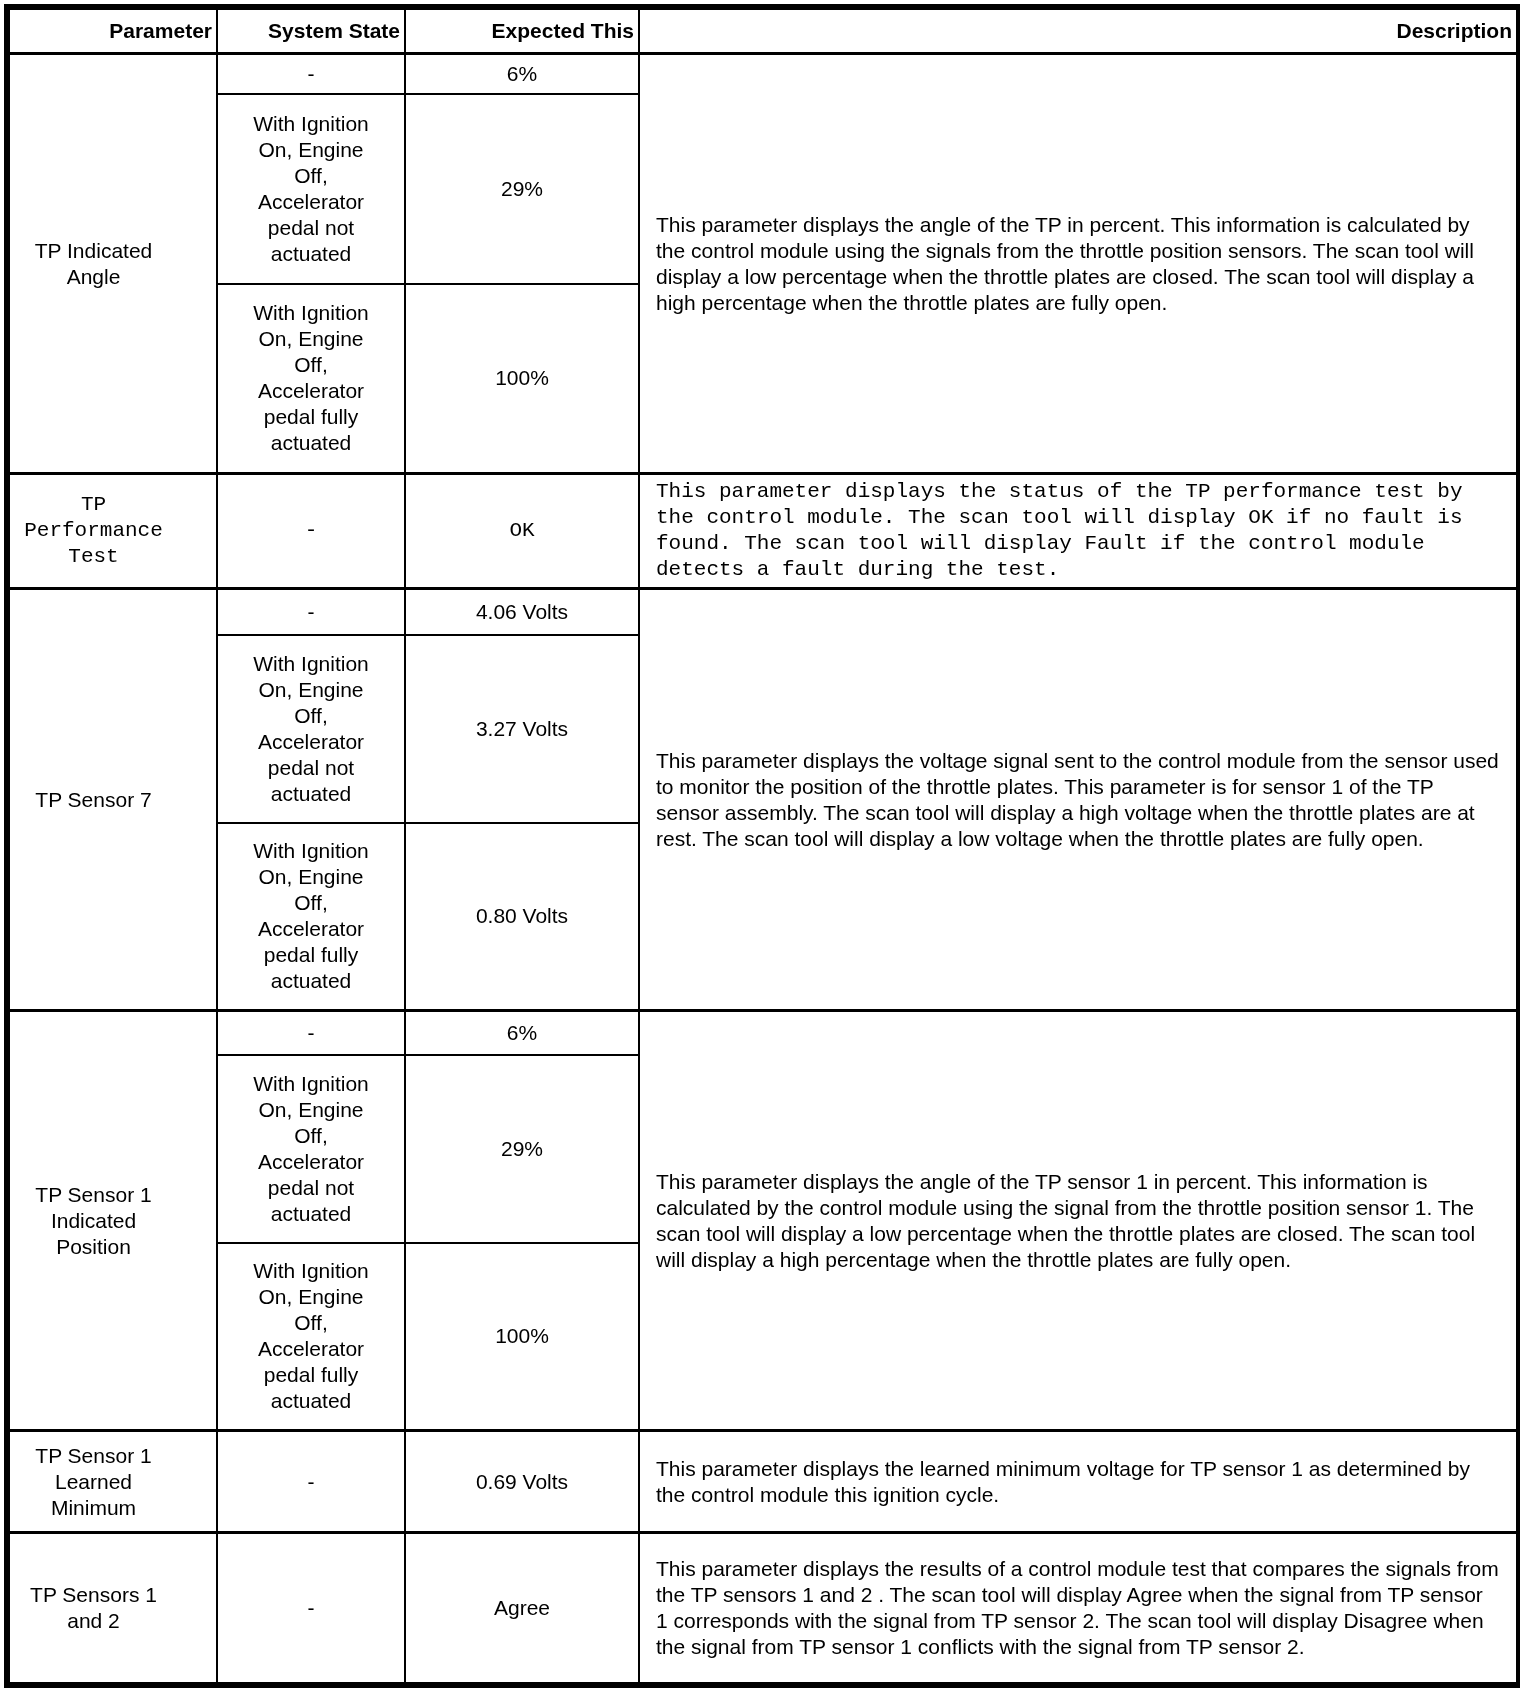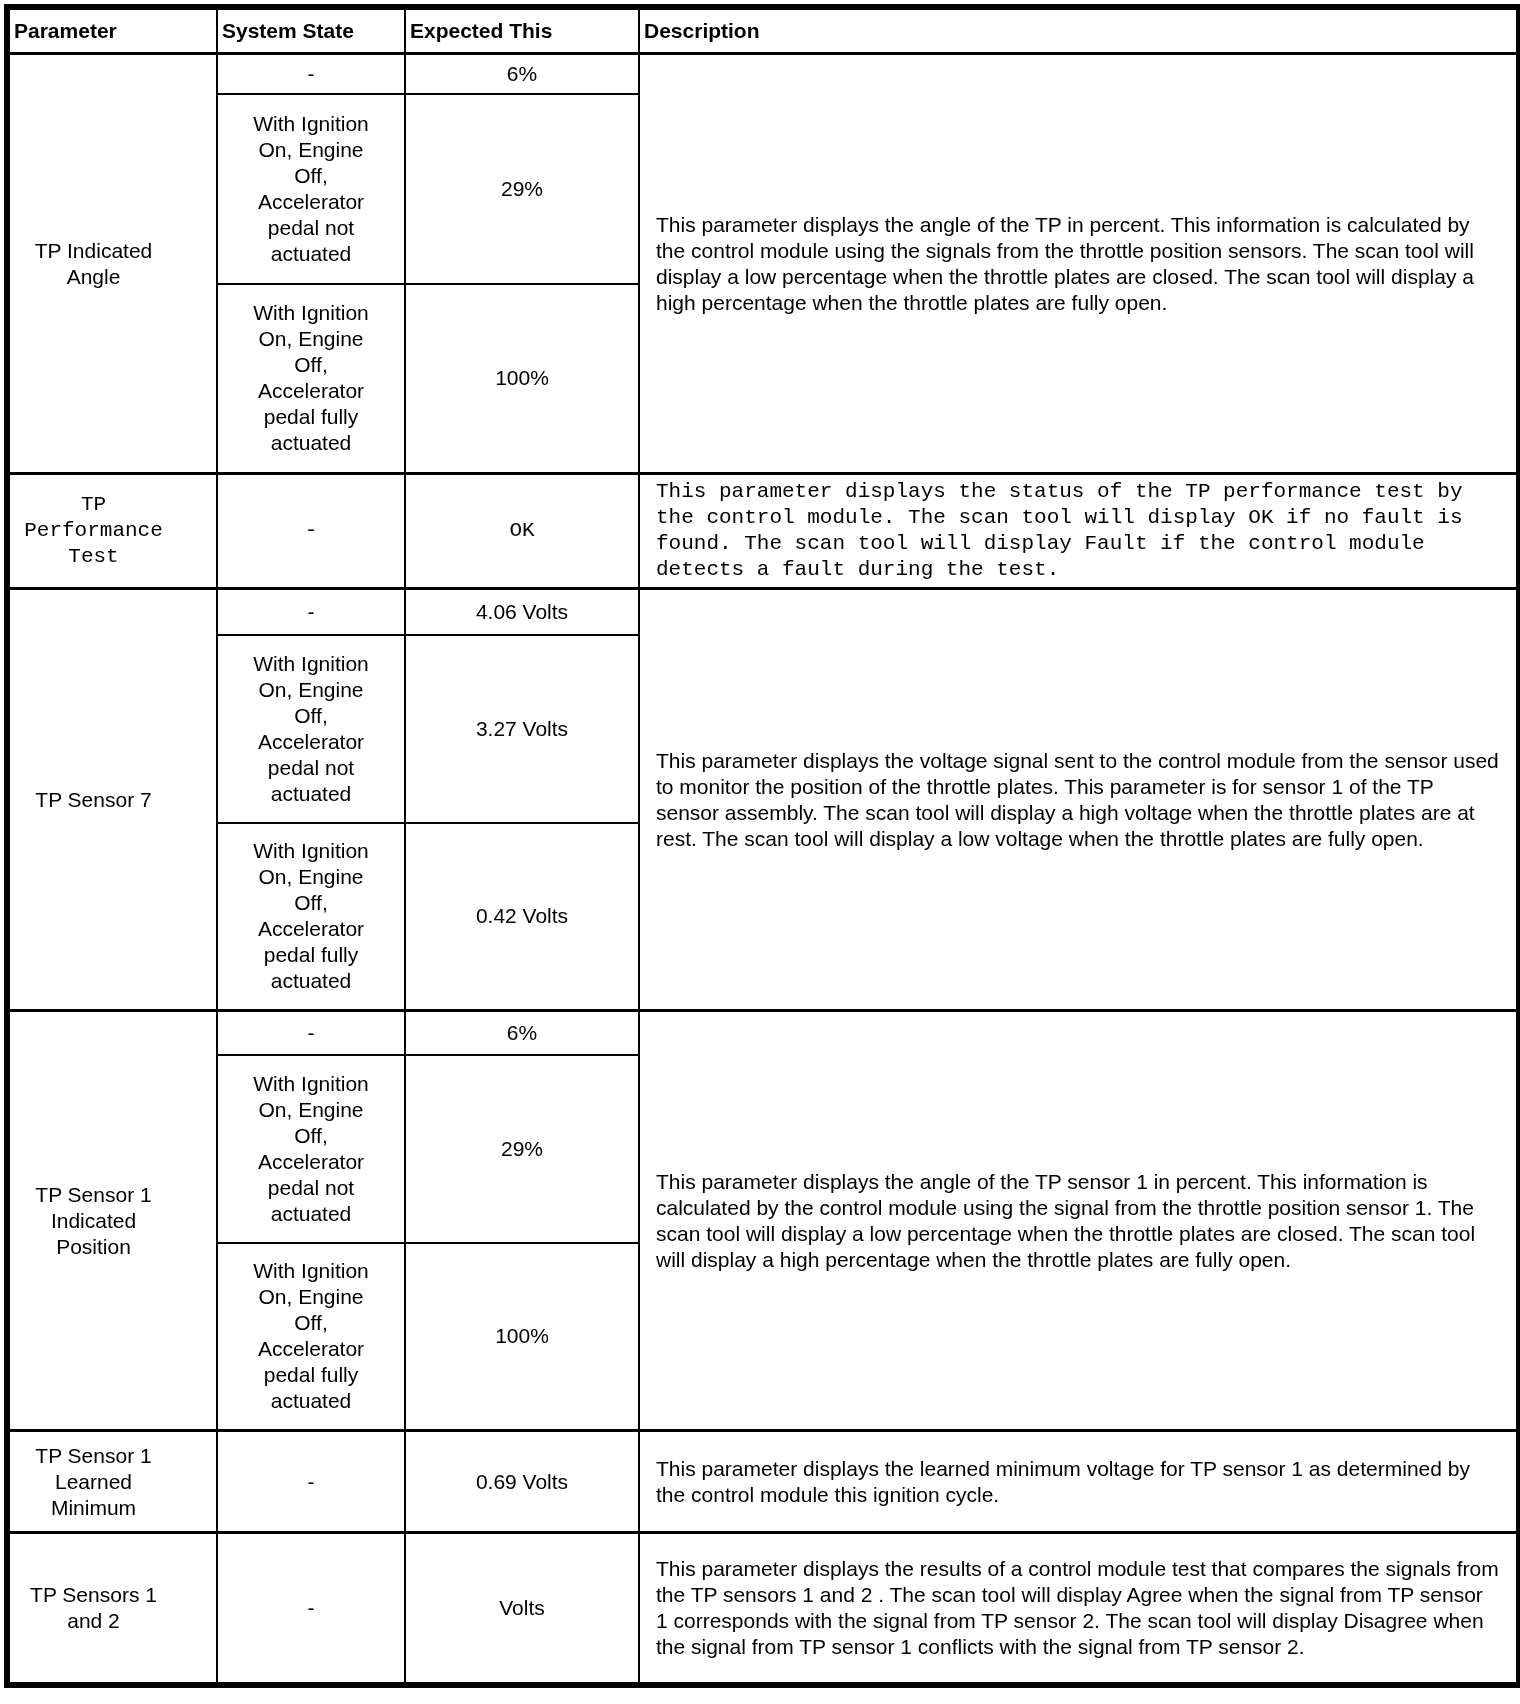--- a/index.html
+++ b/index.html
@@ -25,21 +25,21 @@
     font-size: 21px;
     line-height: 26px;
     vertical-align: middle;
     overflow: hidden;
   }
   
   tr.sec > th, tr.sec > td { border-top: 3px solid #000000; }
 
   th.col-header {
     font-weight: bold;
-    text-align: left;
+    text-align: right;
     height: 38px;
     padding: 2px 4px;
   }
   td.param {
     text-align: center;
     padding: 2px 44px 2px 5px;
   }
   td.state {
     text-align: center;
     padding: 4px 24px;
@@ -109,21 +109,21 @@
     <td class="state">-</td>
     <td class="value">4.06 Volts</td>
     <td class="desc" rowspan="3">This parameter displays the voltage signal sent to the control module from the sensor used to monitor the position of the throttle plates. This parameter is for sensor 1 of the TP sensor assembly. The scan tool will display a high voltage when the throttle plates are at rest. The scan tool will display a low voltage when the throttle plates are fully open.</td>
   </tr>
   <tr class="rh-big2">
     <td class="state">With Ignition On, Engine Off, Accelerator pedal not actuated</td>
     <td class="value">3.27 Volts</td>
   </tr>
   <tr class="rh-big2">
     <td class="state">With Ignition On, Engine Off, Accelerator pedal fully actuated</td>
-    <td class="value">0.42 Volts</td>
+    <td class="value">0.80 Volts</td>
   </tr>
 
   <tr class="sec rh-dash3">
     <td class="param" rowspan="3">TP Sensor 1 Indicated Position</td>
     <td class="state">-</td>
     <td class="value">6%</td>
     <td class="desc" rowspan="3">This parameter displays the angle of the TP sensor 1 in percent. This information is calculated by the control module using the signal from the throttle position sensor 1. The scan tool will display a low percentage when the throttle plates are closed. The scan tool will display a high percentage when the throttle plates are fully open.</td>
   </tr>
   <tr class="rh-big2">
     <td class="state">With Ignition On, Engine Off, Accelerator pedal not actuated</td>
@@ -137,17 +137,17 @@
   <tr class="sec rh-learn">
     <td class="param">TP Sensor 1 Learned Minimum</td>
     <td class="state">-</td>
     <td class="value">0.69 Volts</td>
     <td class="desc">This parameter displays the learned minimum voltage for TP sensor 1 as determined by the control module this ignition cycle.</td>
   </tr>
 
   <tr class="sec rh-agree">
     <td class="param">TP Sensors 1 and 2</td>
     <td class="state">-</td>
-    <td class="value">Volts</td>
+    <td class="value">Agree</td>
     <td class="desc">This parameter displays the results of a control module test that compares the signals from the TP sensors 1 and 2 . The scan tool will display Agree when the signal from TP sensor 1 corresponds with the signal from TP sensor 2. The scan tool will display Disagree when the signal from TP sensor 1 conflicts with the signal from TP sensor 2.</td>
   </tr>
 </tbody>
   </table>
 
 </body></html>

